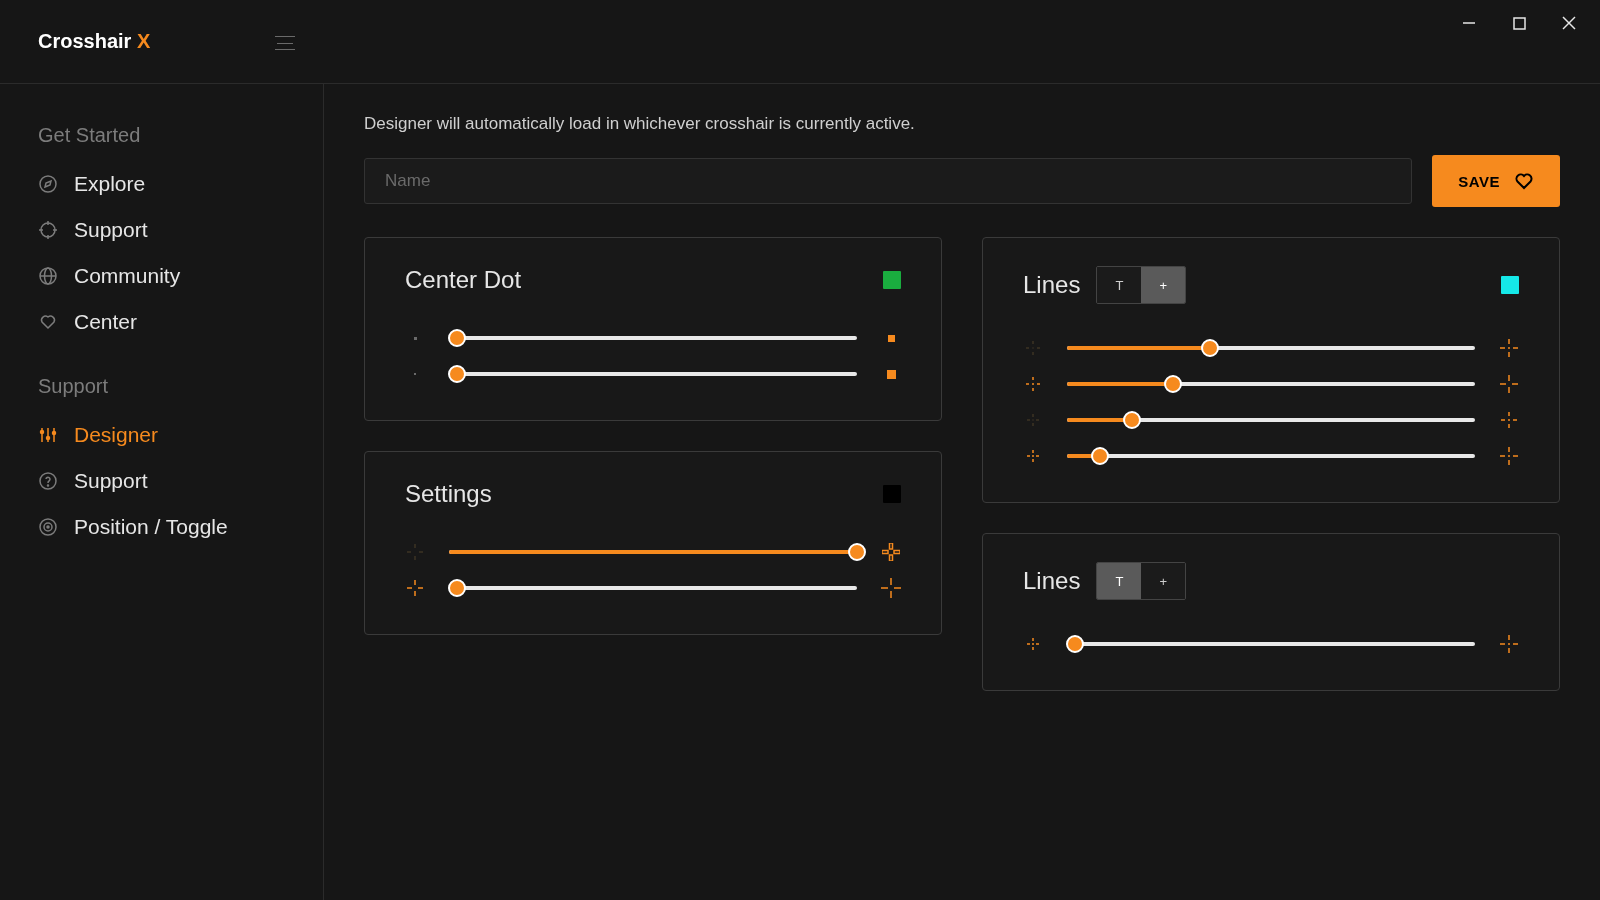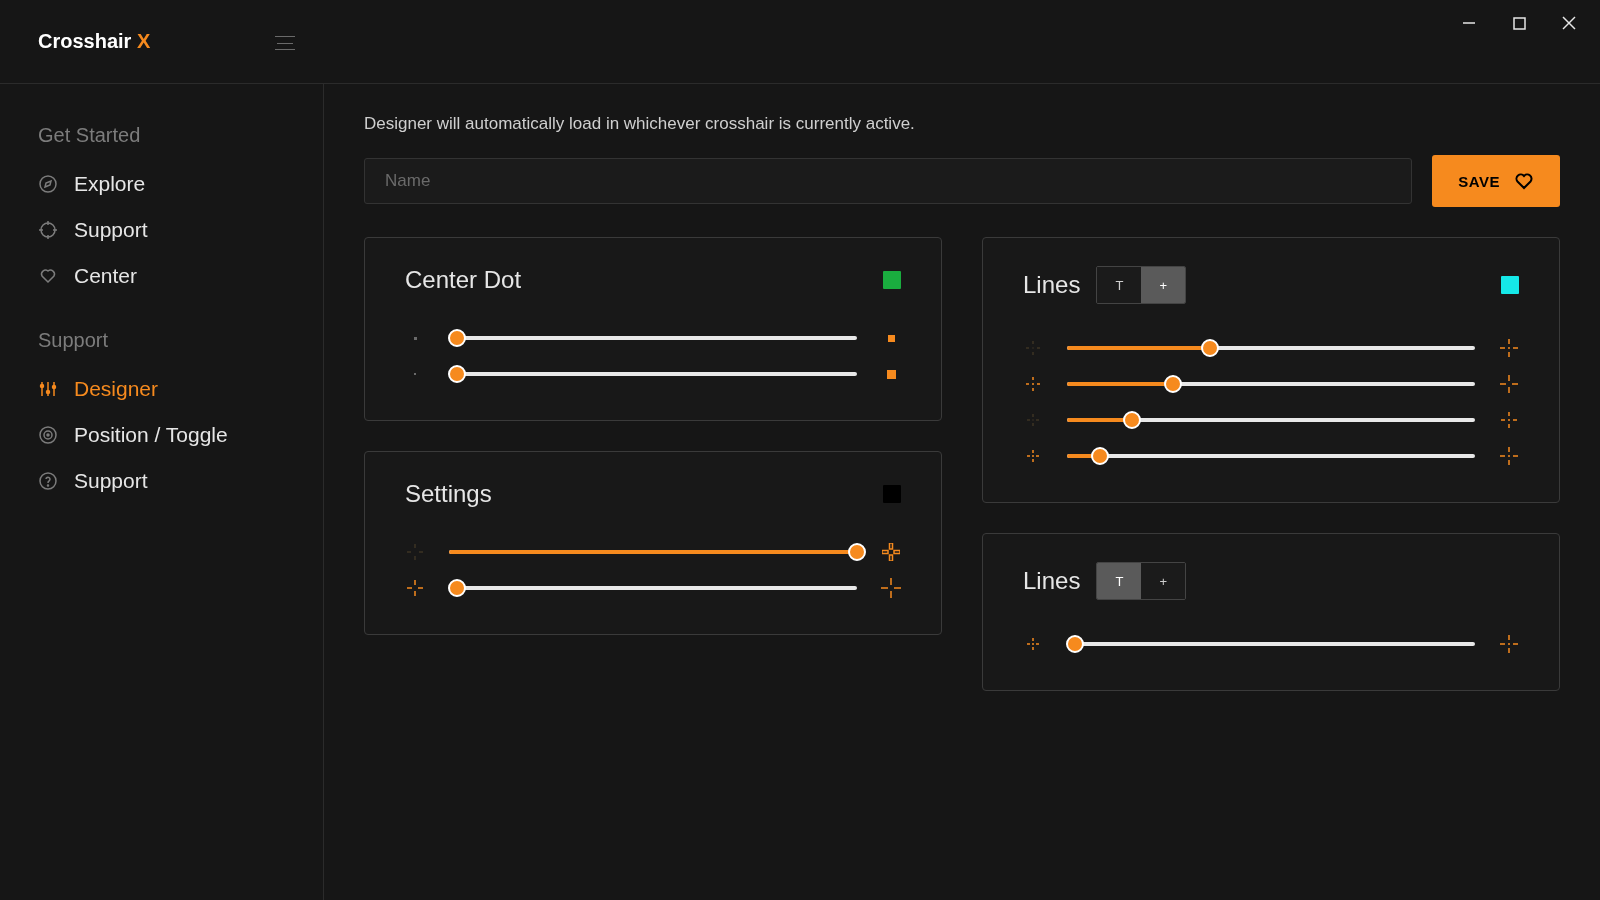--- a/index.html
+++ b/index.html
@@ -238,20 +238,30 @@
               <line x1="9" y1="14" x2="9" y2="18"></line>
               <line x1="0" y1="9" x2="4" y2="9"></line>
               <line x1="14" y1="9" x2="18" y2="9"></line>
             </svg>
           </span>
         <span>Support</span>
       </div>
       <div class="side-item">
         <span class="icon">
             <svg width="18" height="18" viewBox="0 0 18 18">
+              <circle cx="9" cy="9" r="8"></circle>
+              <ellipse cx="9" cy="9" rx="3.5" ry="8"></ellipse>
+              <line x1="1" y1="9" x2="17" y2="9"></line>
+            </svg>
+          </span>
+        <span>Community</span>
+      </div>
+      <div class="side-item">
+        <span class="icon">
+            <svg width="18" height="18" viewBox="0 0 18 18">
               <path d="M9 15 L3 9 A4 4 0 0 1 9 4 A4 4 0 0 1 15 9 Z"></path>
             </svg>
           </span>
         <span>Center</span>
       </div>
     </div>
 
     <div class="side-heading">Support</div>
     <div class="side-group">
       <div class="side-item active">
@@ -264,35 +274,35 @@
               <circle cx="9" cy="12" r="1.5" fill="currentColor"></circle>
               <circle cx="15" cy="7" r="1.5" fill="currentColor"></circle>
             </svg>
           </span>
         <span>Designer</span>
       </div>
       <div class="side-item">
         <span class="icon">
             <svg width="18" height="18" viewBox="0 0 18 18">
               <circle cx="9" cy="9" r="8"></circle>
+              <path d="M7 7 a2 2 0 1 1 3 2 c-1 0.5 -1 1 -1 2"></path>
+              <circle cx="9" cy="13.5" r="0.5" fill="currentColor"></circle>
+            </svg>
+          </span>
+        <span>Support</span>
+      </div>
+      <div class="side-item">
+        <span class="icon">
+            <svg width="18" height="18" viewBox="0 0 18 18">
+              <circle cx="9" cy="9" r="8"></circle>
               <circle cx="9" cy="9" r="4"></circle>
               <circle cx="9" cy="9" r="1" fill="currentColor"></circle>
             </svg>
           </span>
         <span>Position / Toggle</span>
-      </div>
-      <div class="side-item">
-        <span class="icon">
-            <svg width="18" height="18" viewBox="0 0 18 18">
-              <circle cx="9" cy="9" r="8"></circle>
-              <path d="M7 7 a2 2 0 1 1 3 2 c-1 0.5 -1 1 -1 2"></path>
-              <circle cx="9" cy="13.5" r="0.5" fill="currentColor"></circle>
-            </svg>
-          </span>
-        <span>Support</span>
       </div>
     </div>
   </aside>
 
   <section class="content">
     <div class="desc">Designer will automatically load in whichever crosshair is currently active.</div>
 
     <div class="row-top">
       <input class="name-input" placeholder="Name" style="">
       <button class="save-btn">

